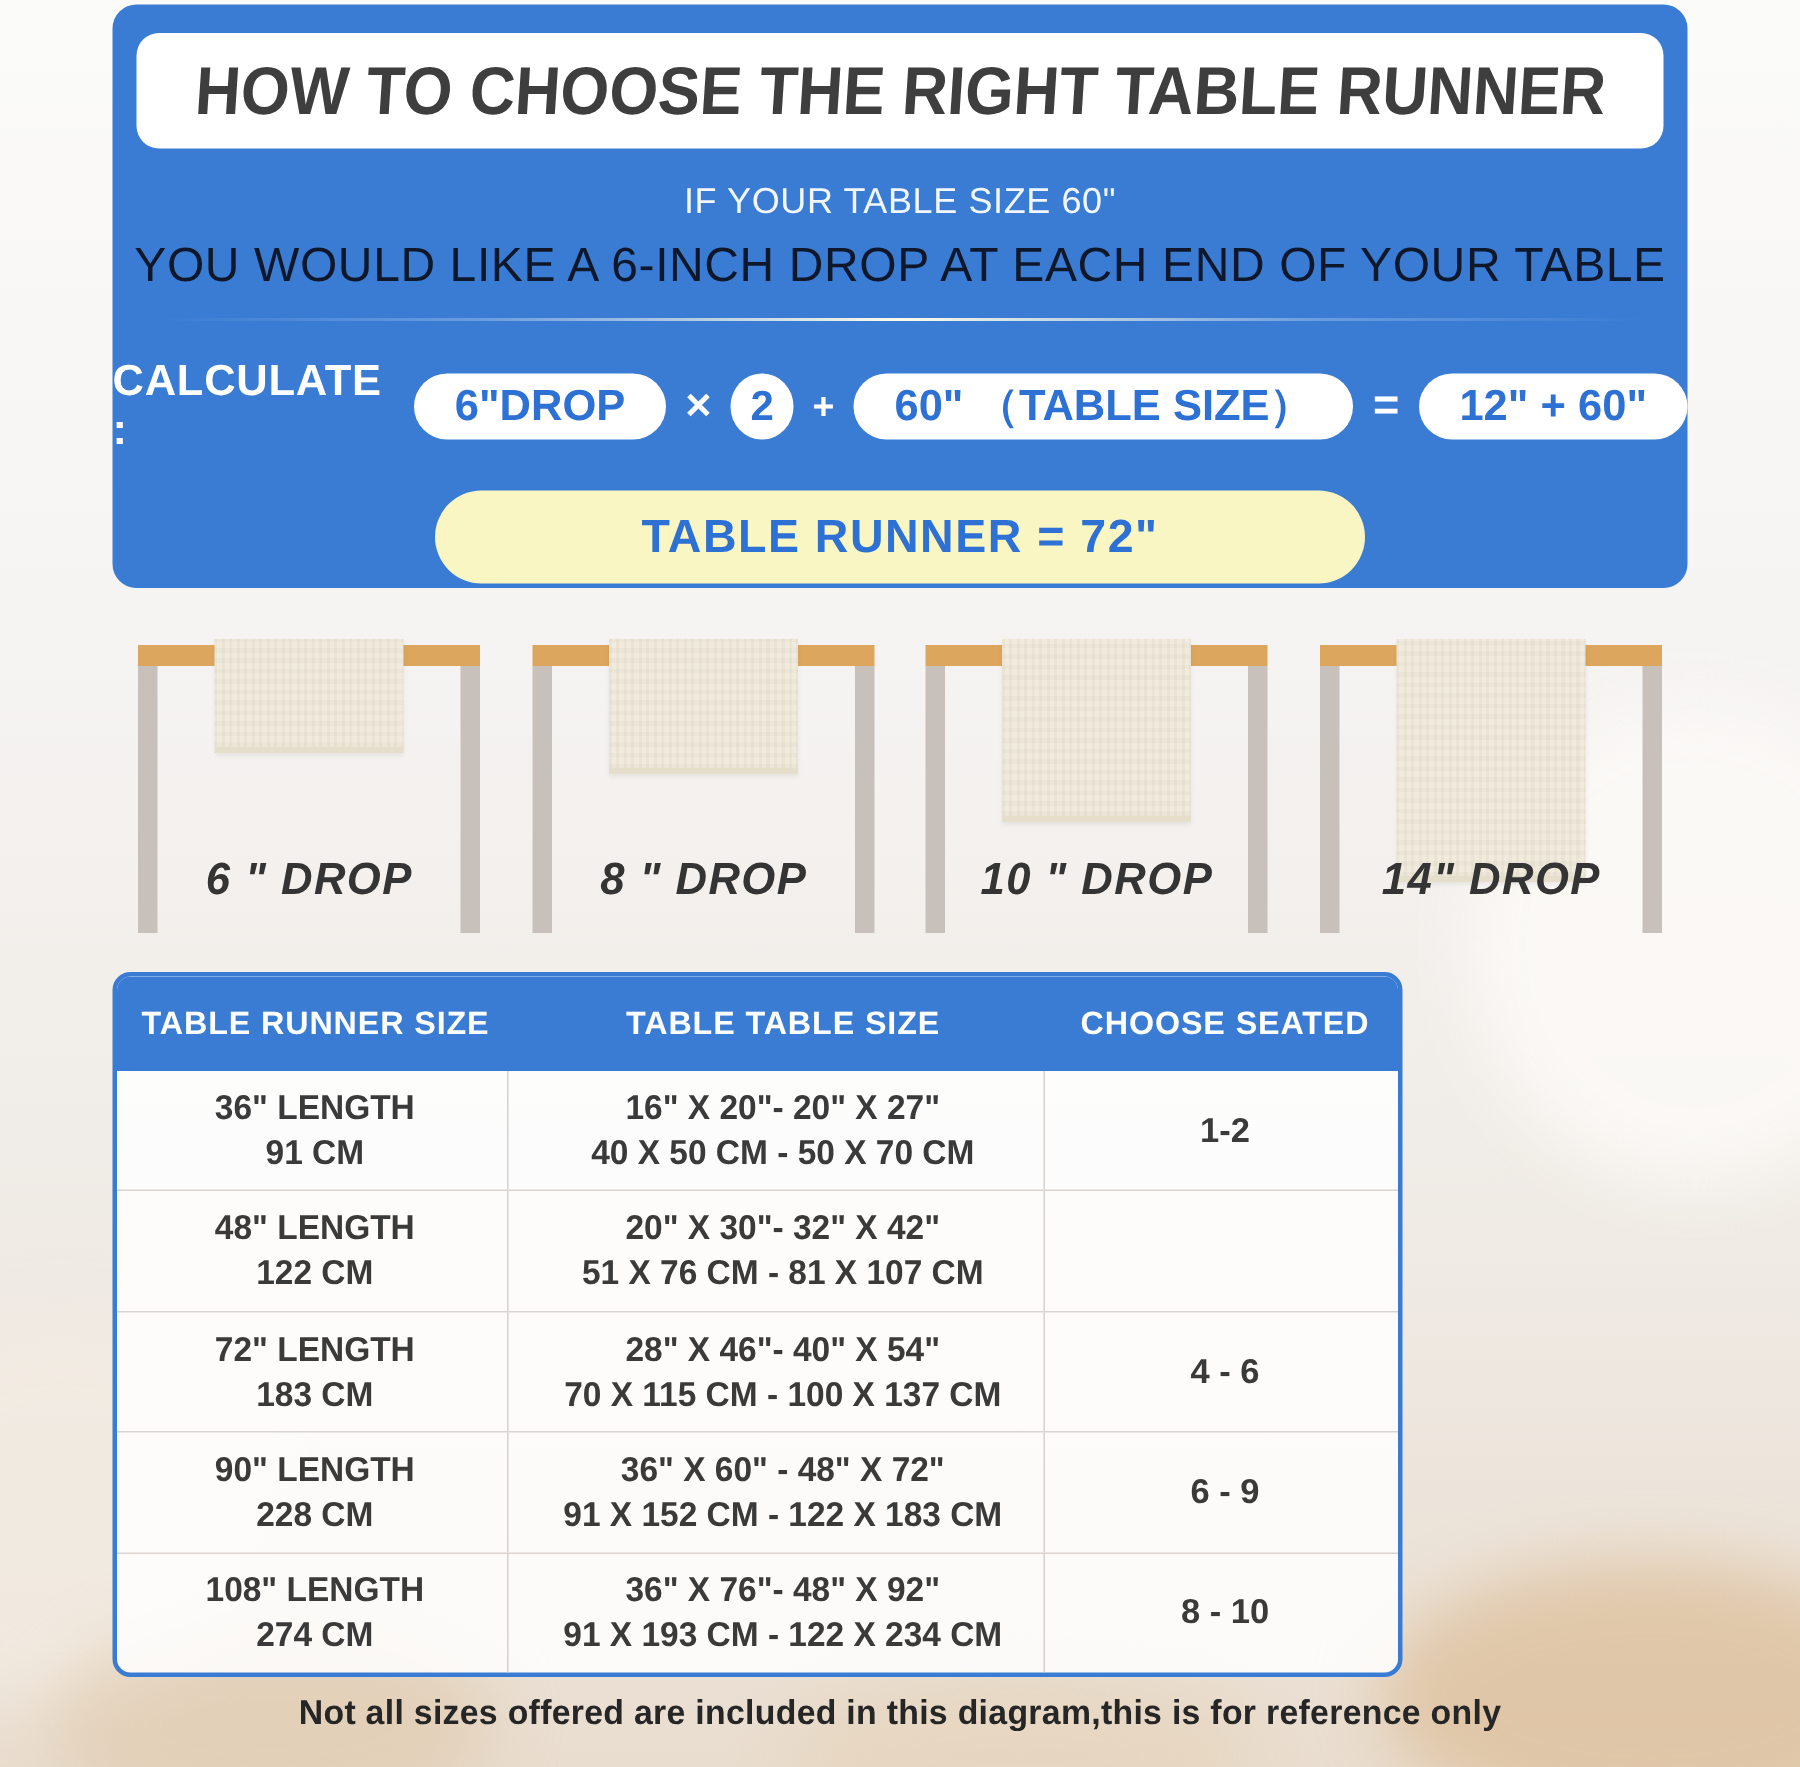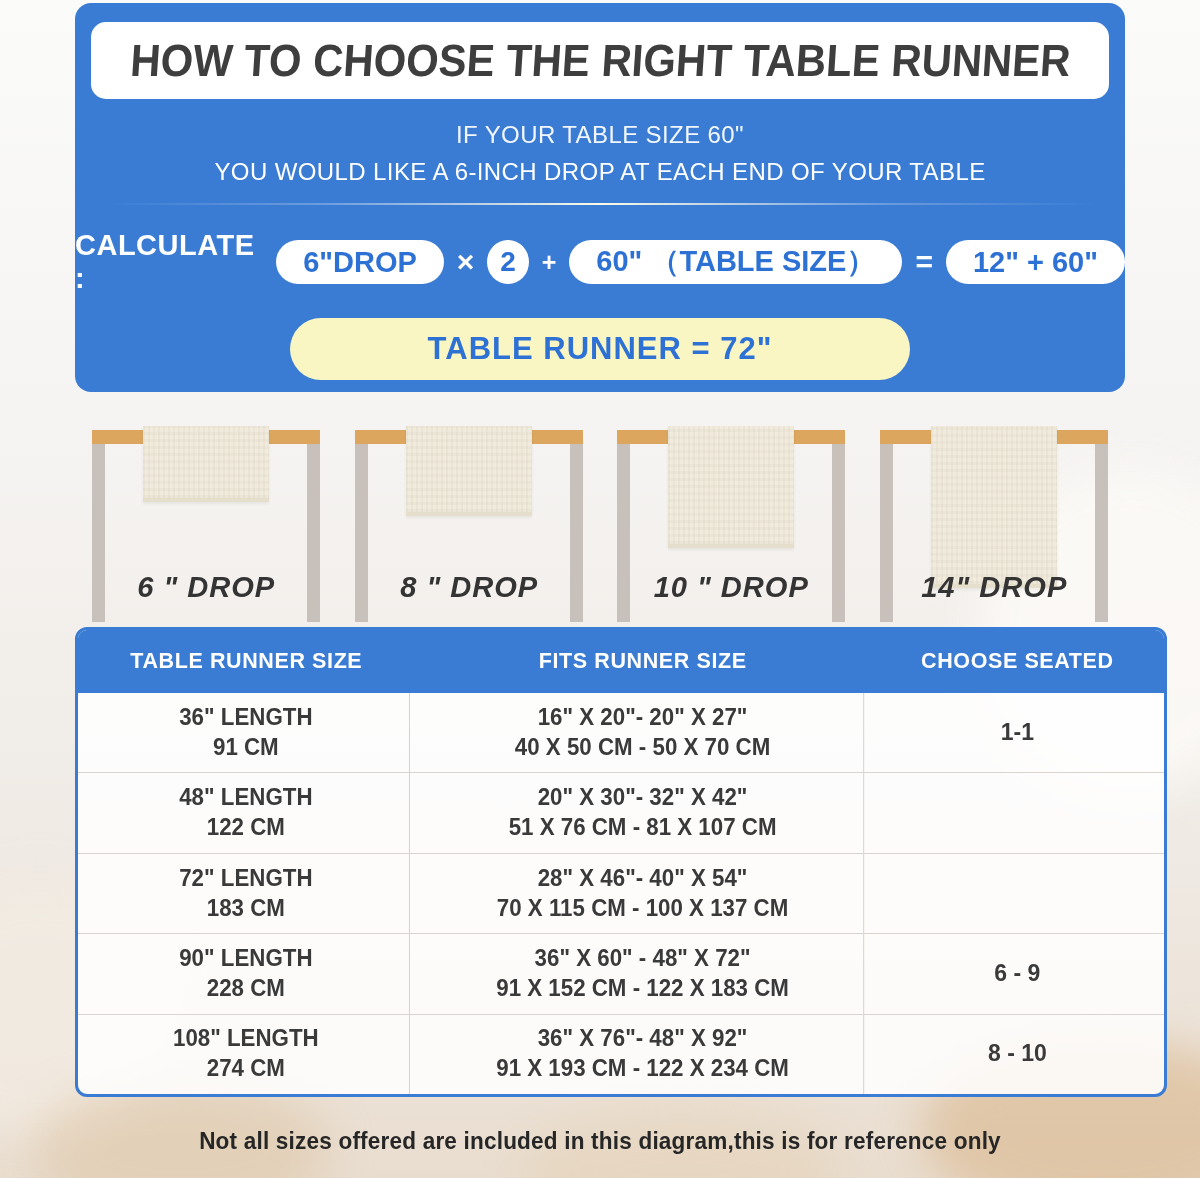--- a/index.html
+++ b/index.html
@@ -24,21 +24,21 @@
   }
   .title-box{
     margin-top:19px;width:1018px;height:77px;background:#ffffff;border-radius:15px;
     display:flex;align-items:center;justify-content:center;
   }
   .title-box h1{
     margin:0;font-size:45px;font-weight:bold;color:#3e3e3e;white-space:nowrap;
     transform:scaleX(.93) skewX(-4deg);letter-spacing:0px;
   }
   .intro1{margin-top:22px;font-size:24px;color:#f2f7fd;letter-spacing:.4px;}
-  .intro2{margin-top:9px;font-size:24px;color:#ffffff;letter-spacing:.4px;}
+  .intro2{margin-top:9px;font-size:32px;color:#0f172a;letter-spacing:.4px;}
   .hdr-divider{
     margin-top:17px;width:990px;height:2px;
     background:linear-gradient(90deg,rgba(255,255,255,0) 0%,rgba(255,255,255,.25) 22%,#fdfbe8 50%,rgba(255,255,255,.25) 78%,rgba(255,255,255,0) 100%);
   }
   .calc-row{margin-top:24px;display:flex;align-items:center;justify-content:center;gap:13px;}
   .calc-label{font-size:29px;font-weight:bold;color:#ffffff;letter-spacing:.5px;margin-right:2px;}
   .pill{
     background:#ffffff;border-radius:999px;padding:5px 27px;height:34px;
     display:flex;align-items:center;justify-content:center;
     font-size:29px;font-weight:bold;color:#2e71d4;white-space:nowrap;
@@ -76,21 +76,21 @@
   .fig3 .runner{height:118px;}
   .fig4 .runner{height:158px;}
   .drop-label{
     position:absolute;top:150px;width:100%;text-align:center;
     font-size:30px;font-weight:bold;font-style:italic;color:#343434;letter-spacing:1px;
     transform:scaleX(.97);
   }
 
   
   .size-table{
-    position:absolute;left:75px;top:627px;width:1092px;height:470px;
+    position:absolute;left:75px;top:648px;width:860px;height:470px;
     border:3px solid #3a7cd4;border-radius:12px;overflow:hidden;
     background:rgba(255,255,255,.85);display:flex;flex-direction:column;box-sizing:border-box;
   }
   .thead{
     height:63px;flex:0 0 63px;background:#3a7cd4;display:grid;grid-template-columns:31% 42% 27%;
     align-items:center;
   }
   .thead .hcell{text-align:center;font-size:21.5px;font-weight:bold;color:#ffffff;letter-spacing:.6px;}
   .tbody{flex:1;display:flex;flex-direction:column;}
   .trow{flex:1;display:grid;grid-template-columns:31% 42% 27%;}
@@ -166,54 +166,55 @@
       <div class="leg right"></div>
       <div class="tabletop"></div>
       <div class="runner"></div>
       <div class="drop-label">14" DROP</div>
     </div>
   </div>
 
   <div class="size-table">
     <div class="thead">
       <div class="hcell">TABLE RUNNER SIZE</div>
-      <div class="hcell">FITS RUNNER SIZE</div>
+      <div class="hcell">TABLE TABLE SIZE</div>
       <div class="hcell">CHOOSE SEATED</div>
     </div>
     <div class="tbody">
       <div class="trow">
         <div class="tcell c1">
           <span>36" LENGTH</span>
           <span>91 CM</span>
         </div>
         <div class="tcell c2">
           <span>16" X 20"- 20" X 27"</span>
           <span>40 X 50 CM - 50 X 70 CM</span>
         </div>
-        <div class="tcell c3">1-1</div>
+        <div class="tcell c3">1-2</div>
       </div>
       <div class="trow">
         <div class="tcell c1">
           <span>48" LENGTH</span>
           <span>122 CM</span>
         </div>
         <div class="tcell c2">
           <span>20" X 30"- 32" X 42"</span>
           <span>51 X 76 CM - 81 X 107 CM</span>
         </div>
       </div>
       <div class="trow">
         <div class="tcell c1">
           <span>72" LENGTH</span>
           <span>183 CM</span>
         </div>
         <div class="tcell c2">
           <span>28" X 46"- 40" X 54"</span>
           <span>70 X 115 CM - 100 X 137 CM</span>
         </div>
+        <div class="tcell c3">4 - 6</div>
       </div>
       <div class="trow">
         <div class="tcell c1">
           <span>90" LENGTH</span>
           <span>228 CM</span>
         </div>
         <div class="tcell c2">
           <span>36" X 60" - 48" X 72"</span>
           <span>91 X 152 CM - 122 X 183 CM</span>
         </div>

